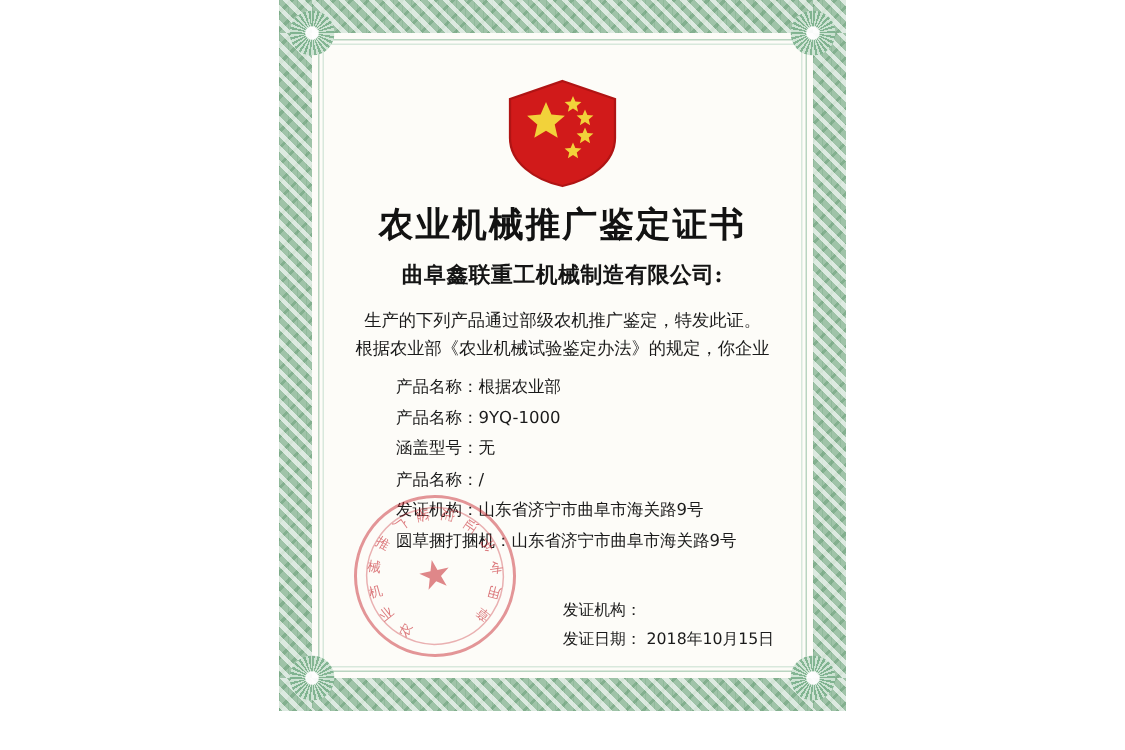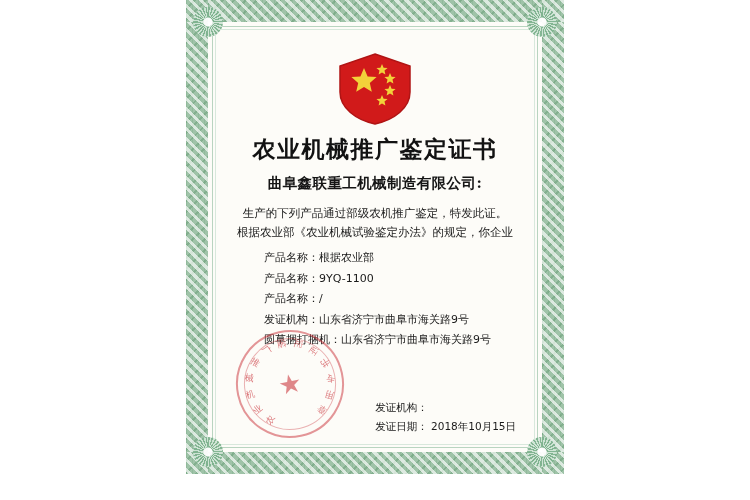--- a/index.html
+++ b/index.html
@@ -262,21 +262,25 @@
         <span class="indent">根据农业部《农业机械试验鉴定办法》的规定，你企业</span>
       </div>
 
       <div class="fields">
         <div class="field-row">
           <span class="field-label">产品名称：</span>
           <span class="field-value">根据农业部</span>
         </div>
         <div class="field-row">
           <span class="field-label">产品名称：</span>
-          <span class="field-value">9YQ-1100</span>
+          <span class="field-value">9YQ-1000</span>
+        </div>
+        <div class="field-row">
+          <span class="field-label">涵盖型号：</span>
+          <span class="field-value">无</span>
         </div>
         <div class="field-row">
           <span class="field-label">产品名称：</span>
           <span class="field-value">/</span>
         </div>
         <div class="field-row">
           <span class="field-label">发证机构：</span>
           <span class="field-value">山东省济宁市曲阜市海关路9号</span>
         </div>
         <div class="field-row">

